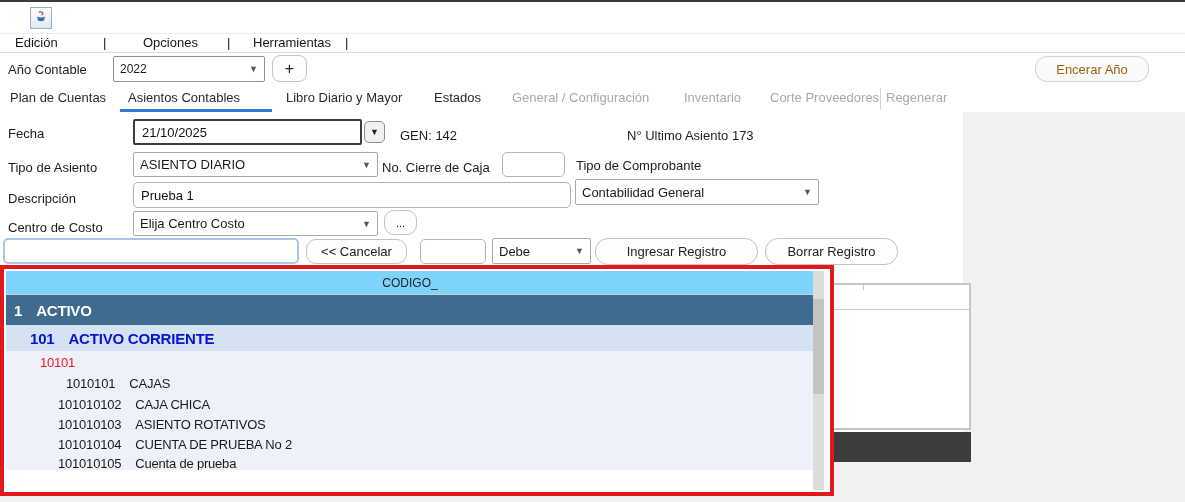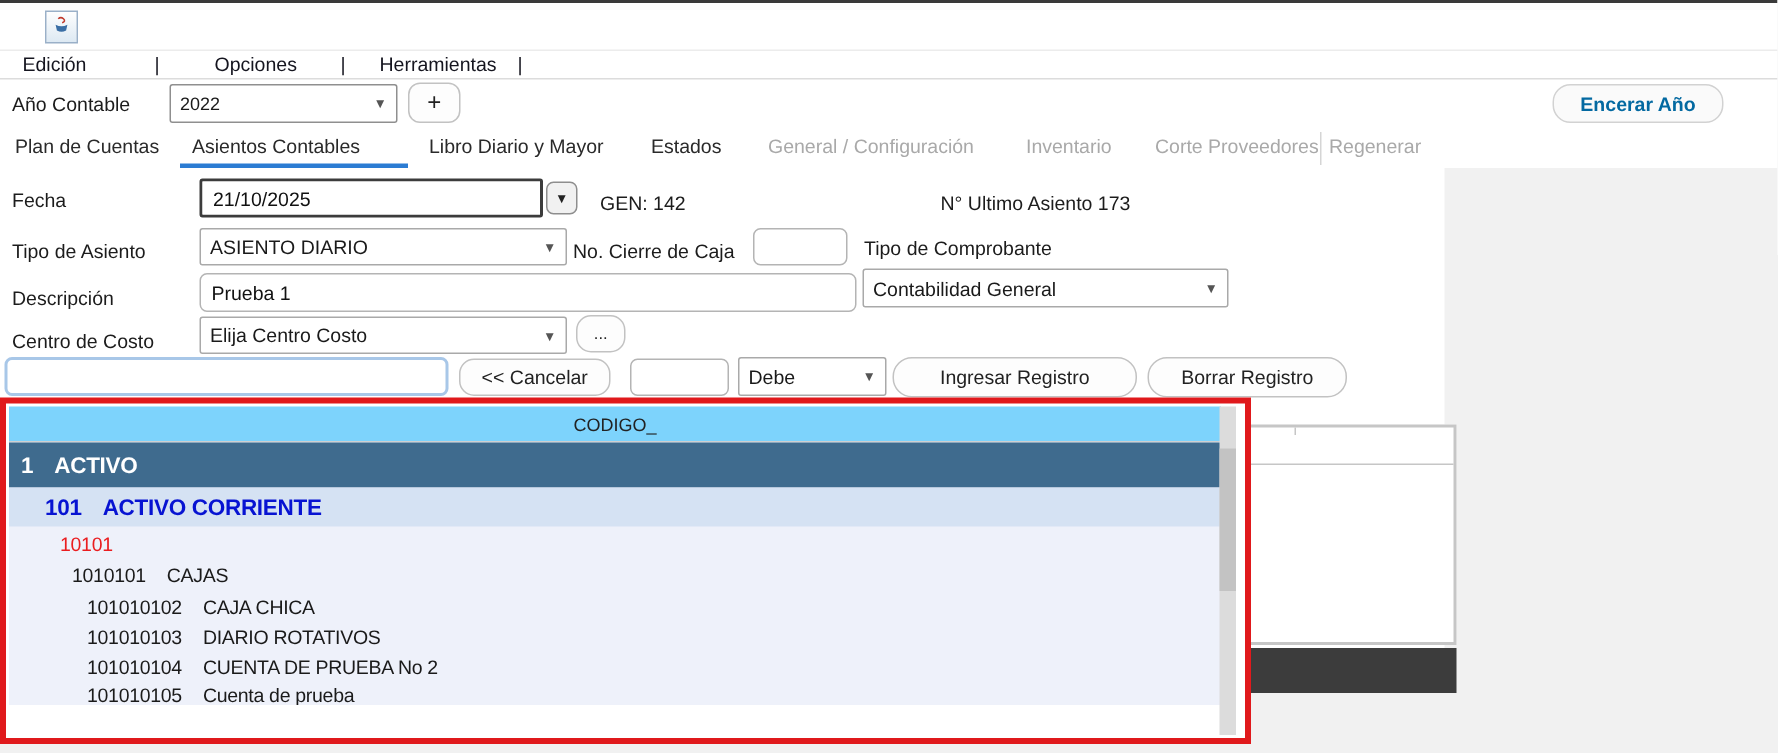--- a/index.html
+++ b/index.html
@@ -16,21 +16,21 @@
   .menu-item { top:35px; font-size:13px; color:#15151f; cursor:default; }
   .menu-sep { top:35px; font-size:13px; color:#15151f; }
 
   .lbl { font-size:13px; color:#1c1c1c; white-space:nowrap; }
 
   .field { background:#fff; border:1px solid #b4b4b4; border-radius:5px; font-size:13px; padding:0 7px; font-family:"Liberation Sans",sans-serif; color:#111; outline:none; }
   .combo { background:#fff; border:1px solid #a9a9a9; border-radius:2px; display:flex; align-items:center; font-size:13px; padding:0 6px; }
   .combo .ctext { flex:1; white-space:nowrap; overflow:hidden; }
   .combo .arrow { color:#555; font-size:9px; margin-left:4px; }
   .btn { background:#fdfdfd; border:1px solid #c2c2c2; border-radius:10px; font-size:13px; color:#222; display:flex; align-items:center; justify-content:center; white-space:nowrap; cursor:default; }
-  .btn.disabled { color:#0369a1; background:#fafafa; border-color:#d2d2d2; border-radius:12px;font-weight:bold; }
+  .btn.disabled { color:#a16207; background:#fafafa; border-color:#d2d2d2; border-radius:12px; }
 
   .tab { top:90px; font-size:13px; color:#2a2a2a; white-space:nowrap; }
   .tab.disabled { color:#a9a9a9; }
   .tab-underline { left:120px; top:109px; width:152px; height:3px; background:#2b7cd3; }
   .tab-vsep { top:88px; width:1px; height:22px; background:#d5d5d5; }
 
   .date-wrap { left:133px; top:119px; width:229px; height:26px; border:2px solid #3c3c3c; border-radius:2px; background:#fff; display:flex; align-items:center; }
   .date-wrap input { border:none; border-radius:0; width:100%; height:100%; }
   .spin-btn { left:364px; top:121px; width:21px; height:22px; border:1px solid #8e8e8e; border-radius:5px; background:#f1f1f1; display:flex; align-items:center; justify-content:center; font-size:9px; color:#222; }
 
@@ -42,21 +42,21 @@
 
   
   .popup { left:0; top:265px; width:834px; height:231px; background:#fff; border:4px solid #e0191c; padding:2px 16px 2px 2px; z-index:5; overflow:hidden; }
   .popup-head { height:24px; display:flex; align-items:center; justify-content:center; background:#7dd3fc; border-bottom:1px solid #d0d0d0; font-size:12px; color:#222; }
   .rows { background:#eef1fa; }
   .row { display:flex; align-items:center; letter-spacing:-0.2px; white-space:nowrap; }
   .row .code { margin-right:14px; }
   .row.group { height:30px; background:#3f6b8e; color:#ffffff; font-weight:bold; font-size:15px; padding-left:8px; }
   .row.selected { height:26px; background:#d5e2f3; color:#0713d2; font-weight:bold; font-size:15px; padding-left:24px; }
   .row.red { height:22px; color:#ea1c1f; font-size:13px; padding-left:34px; }
-  .row.normal4 { height:21px; font-size:13px; padding-left:42px; }
+  .row.normal4 { height:21px; font-size:13px; padding-left:60px; }
   .row.leaf { height:20px; font-size:13px; padding-left:52px; }
   .row.cut { height:16px; line-height:20px; font-size:13px; padding-left:52px; overflow:hidden; align-items:flex-start; }
   .popup-scroll { position:absolute; right:6px; top:2px; width:11px; height:219px; background:#dcdcdc; }
   .popup-thumb { position:absolute; left:0; top:28px; width:11px; height:95px; background:#c3c3c3; }
 </style>
 </head>
 <body>
 
 <div class="abs white-band"></div>
 <div class="abs content-panel"></div>
@@ -168,21 +168,21 @@
     <div class="row normal4">
       <span class="code">1010101</span>
       <span class="name">CAJAS</span>
     </div>
     <div class="row leaf">
       <span class="code">101010102</span>
       <span class="name">CAJA CHICA</span>
     </div>
     <div class="row leaf">
       <span class="code">101010103</span>
-      <span class="name">DIARIO ROTATIVOS</span>
+      <span class="name">ASIENTO ROTATIVOS</span>
     </div>
     <div class="row leaf">
       <span class="code">101010104</span>
       <span class="name">CUENTA DE PRUEBA No 2</span>
     </div>
     <div class="row cut">
       <span class="code">101010105</span>
       <span class="name">Cuenta de prueba</span>
     </div>
   </div>

